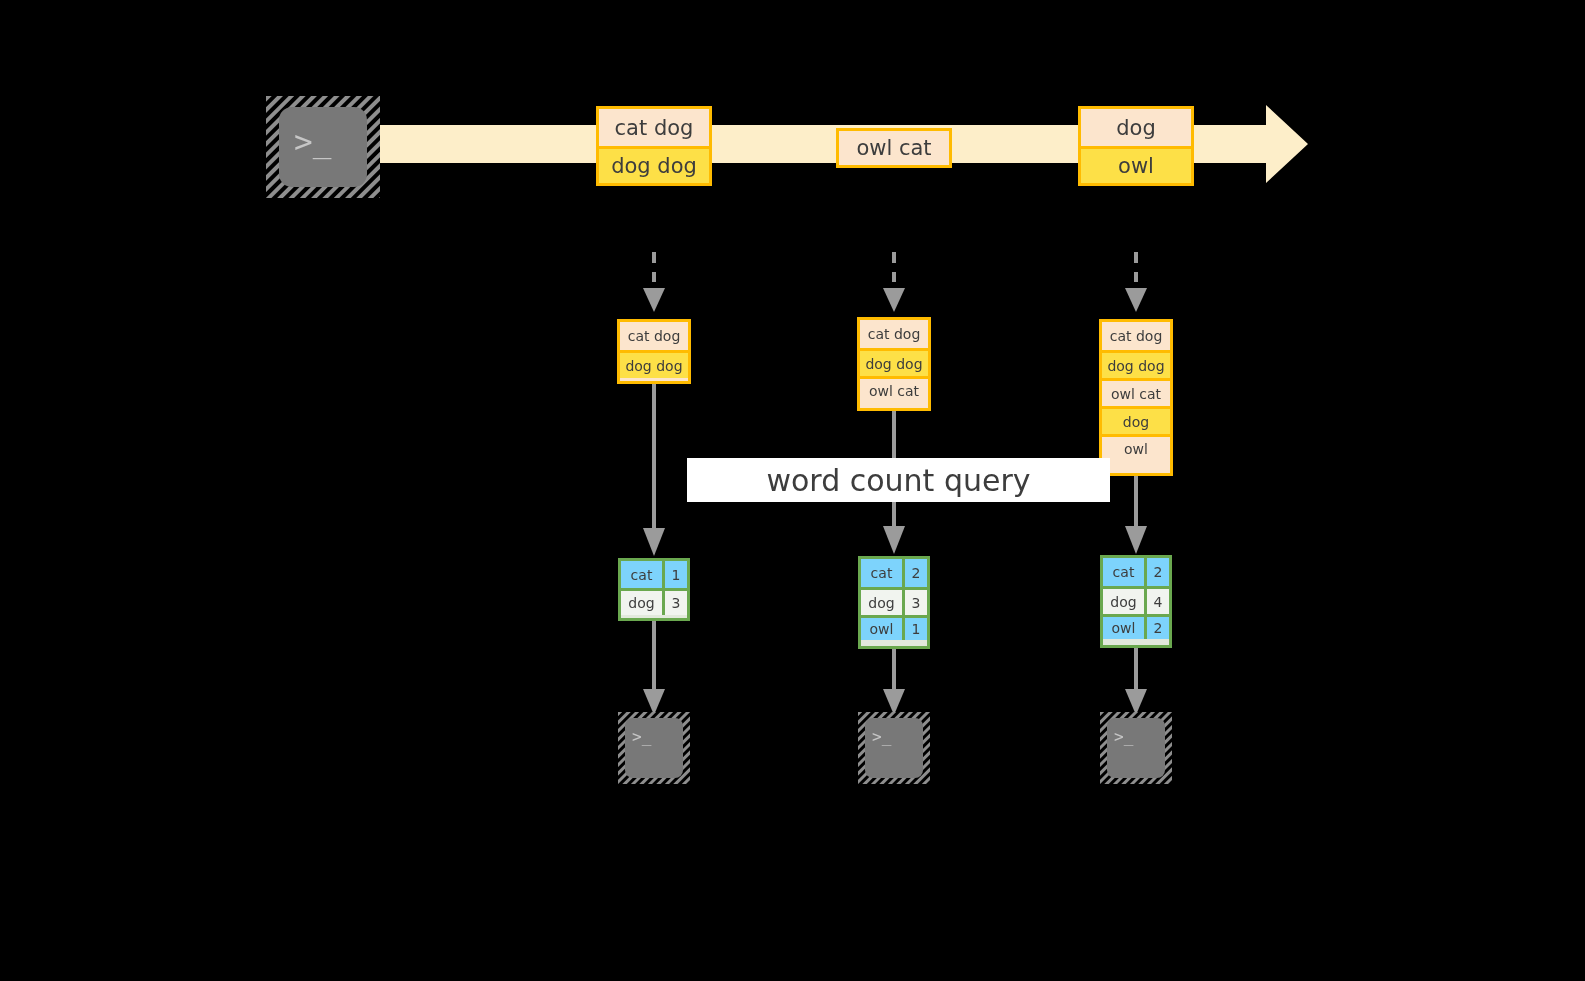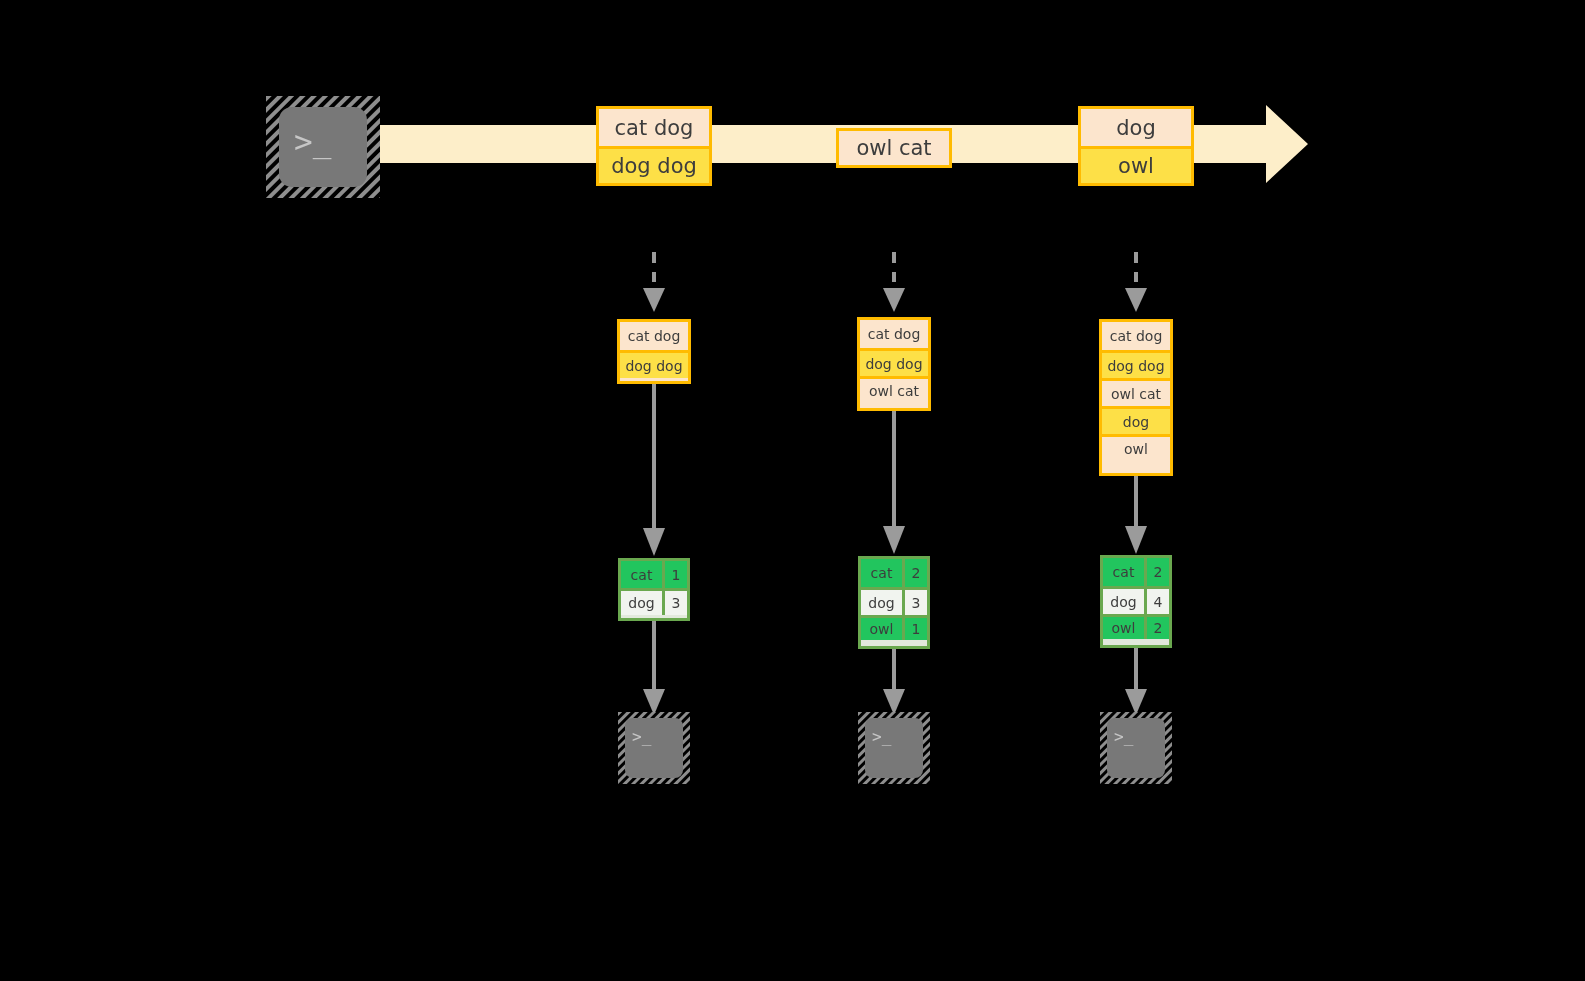--- a/index.html
+++ b/index.html
@@ -25,21 +25,21 @@
   .obox .row.light{background:#fde047;}
   .obox .row + .row{border-top:3px solid #ffbb00;}
 
   
   .gbox{position:absolute;box-sizing:border-box;border:3px solid #6aa84f;background:#e2e9dc;}
   .gbox .grow{box-sizing:border-box;display:flex;}
   .gbox .grow + .grow{border-top:3px solid #6aa84f;}
   .gbox .gcell{box-sizing:border-box;display:flex;align-items:center;justify-content:center;
       color:#3d3d3d;white-space:nowrap;}
   .gbox .gcell.w{border-right:3px solid #6aa84f;}
-  .gbox .grow.dark .gcell{background:#22c55e;}
+  .gbox .grow.dark .gcell{background:#7dd3fc;}
   .gbox .grow.light .gcell{background:#f1f4ef;}
 
   
   .qlabel{position:absolute;background:#ffffff;display:flex;align-items:center;justify-content:center;
       color:#3d3d3d;white-space:nowrap;}
 
   
   .conn{position:absolute;}
 </style>
 </head>
@@ -192,14 +192,15 @@
     <path d="M16,67 L5,41 L27,41 Z" fill="#9b9b9b"></path>
   </svg>
   <div class="term" style="left:1100px;top:712px;width:72px;height:72px;">
     <svg class="hatch" width="72" height="72" viewBox="0 0 72 72">
       <rect x="0" y="0" width="72" height="72" fill="url(#hp2)"></rect>
       <rect x="7" y="6" width="58" height="60" rx="8" ry="8" fill="#787878"></rect>
     </svg>
     <div class="glyph" style="left:14px;top:17px;font-size:16px;">&gt;_</div>
   </div>
 
+  <div class="qlabel" style="left:687px;top:458px;width:423px;height:44px;font-size:30px;">word count query</div>
 
 </div>
 
 </body></html>

